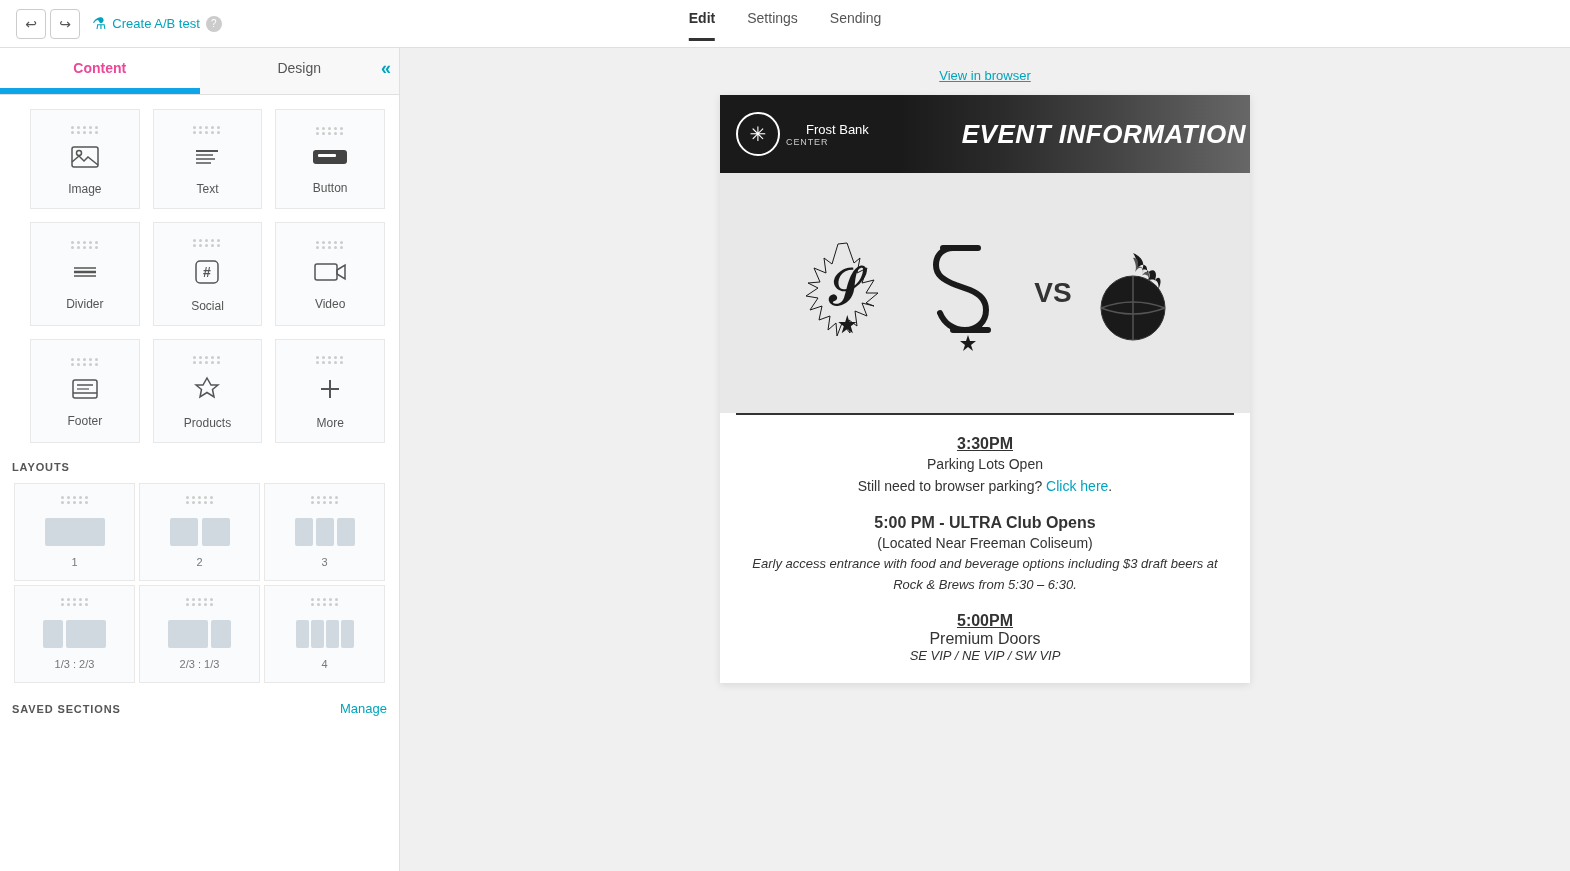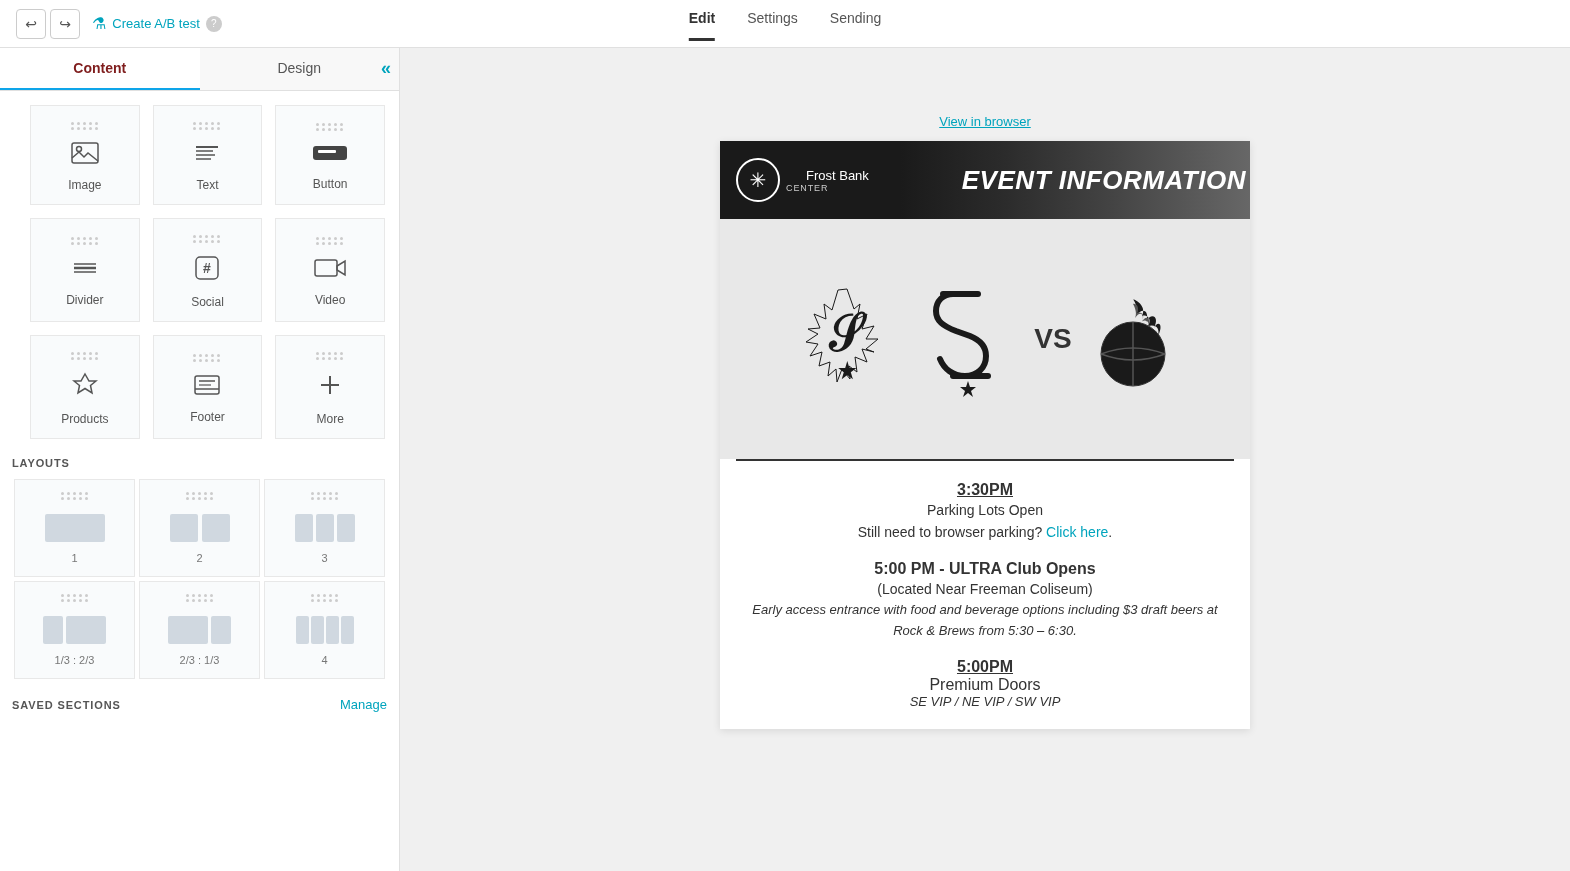--- a/index.html
+++ b/index.html
@@ -47,21 +47,21 @@
       position: absolute; top: 10px; right: 8px; cursor: pointer;
       color: #00a4bd; font-size: 18px; font-weight: bold;
     }
 
     
     .sidebar-tabs { display: flex; border-bottom: 1px solid #e0e0e0; }
     .sidebar-tab {
       flex: 1; text-align: center; padding: 12px 0; font-size: 14px;
       cursor: pointer; color: #555; background: #f8f8f8;
     }
-    .sidebar-tab.active { background: #fff; color: #7f1d1d; font-weight: 600; border-bottom: 2px solid #0ea5e9; }
+    .sidebar-tab.active { background: #fff; color: #ec4899; font-weight: 600; border-bottom: 6px solid #0ea5e9; }
 
     
     .elements-grid {
       display: grid; grid-template-columns: repeat(3, 1fr);
       gap: 9px; padding: 12px 12px 0 28px;
     }
     .element-item {
       display: flex; flex-direction: column; align-items: center; justify-content: center;
       border: 1px solid #e8e8e8; background: #f9fbfc; cursor: pointer;
       padding: 16px 8px 12px 8px; gap: 8px; margin: 2px;
@@ -100,21 +100,21 @@
       display: flex; justify-content: space-between; align-items: center;
       padding: 16px 12px 8px 12px;
     }
     .saved-section-title { font-size: 11px; font-weight: 700; color: #555; letter-spacing: 0.08em; text-transform: uppercase; }
     .manage-link { font-size: 13px; color: #00a4bd; cursor: pointer; font-weight: 400; }
 
     
     .content-area {
       flex: 1; overflow-y: auto; background: #f0f0f0; display: flex; flex-direction: column; align-items: center; padding: 20px;
     }
-    .email-view-link { font-size: 13px; color: #00a4bd; cursor: pointer; margin-bottom: 12px; text-decoration: underline; margin-top: 46px; }
+    .email-view-link { font-size: 13px; color: #00a4bd; cursor: pointer; margin-bottom: 12px; text-decoration: underline; }
     .email-container { background: #fff; width: 530px; box-shadow: 0 2px 8px rgba(0,0,0,0.1); }
 
     
     .email-header-img {
       width: 100%; height: 78px; background: #1a1a1a;
       display: flex; align-items: center;
       position: relative; overflow: hidden;
     }
     .frost-bank-logo {
       display: flex; align-items: center; gap: 6px;
@@ -338,49 +338,49 @@
             <div class="dot"></div>
             <div class="dot"></div>
             <div class="dot"></div>
           <div class="dot"></div>
             <div class="dot"></div>
             <div class="dot"></div>
             <div class="dot"></div>
             <div class="dot"></div>
         </div>
         <div class="element-icon">
-          <svg width="26" height="26" viewBox="0 0 26 26">
-            <path d="M13 2l4 7h7l-5.5 4.5L20 21l-7-4.5L6 21l1.5-7.5L2 9h7z" stroke="#555" stroke-width="1.5" fill="none"></path>
-          </svg>
-        </div>
-        <span class="element-label">Products</span>
-      </div>
-
-      <div class="element-item">
-        <div class="element-dots">
-          <div class="dot"></div>
-            <div class="dot"></div>
-            <div class="dot"></div>
-            <div class="dot"></div>
-            <div class="dot"></div>
-          <div class="dot"></div>
-            <div class="dot"></div>
-            <div class="dot"></div>
-            <div class="dot"></div>
-            <div class="dot"></div>
-        </div>
-        <div class="element-icon">
           <svg width="28" height="22" viewBox="0 0 28 22">
             <rect x="2" y="2" width="24" height="18" rx="2" stroke="#555" stroke-width="1.5" fill="none"></rect>
             <line x1="2" y1="15" x2="26" y2="15" stroke="#555" stroke-width="1.5"></line>
             <line x1="6" y1="7" x2="22" y2="7" stroke="#555" stroke-width="1.5"></line>
             <line x1="6" y1="11" x2="18" y2="11" stroke="#555" stroke-width="1.2"></line>
           </svg>
         </div>
         <span class="element-label">Footer</span>
+      </div>
+
+      <div class="element-item">
+        <div class="element-dots">
+          <div class="dot"></div>
+            <div class="dot"></div>
+            <div class="dot"></div>
+            <div class="dot"></div>
+            <div class="dot"></div>
+          <div class="dot"></div>
+            <div class="dot"></div>
+            <div class="dot"></div>
+            <div class="dot"></div>
+            <div class="dot"></div>
+        </div>
+        <div class="element-icon">
+          <svg width="26" height="26" viewBox="0 0 26 26">
+            <path d="M13 2l4 7h7l-5.5 4.5L20 21l-7-4.5L6 21l1.5-7.5L2 9h7z" stroke="#555" stroke-width="1.5" fill="none"></path>
+          </svg>
+        </div>
+        <span class="element-label">Products</span>
       </div>
 
       <div class="element-item">
         <div class="element-dots">
           <div class="dot"></div>
             <div class="dot"></div>
             <div class="dot"></div>
             <div class="dot"></div>
             <div class="dot"></div>
           <div class="dot"></div>

